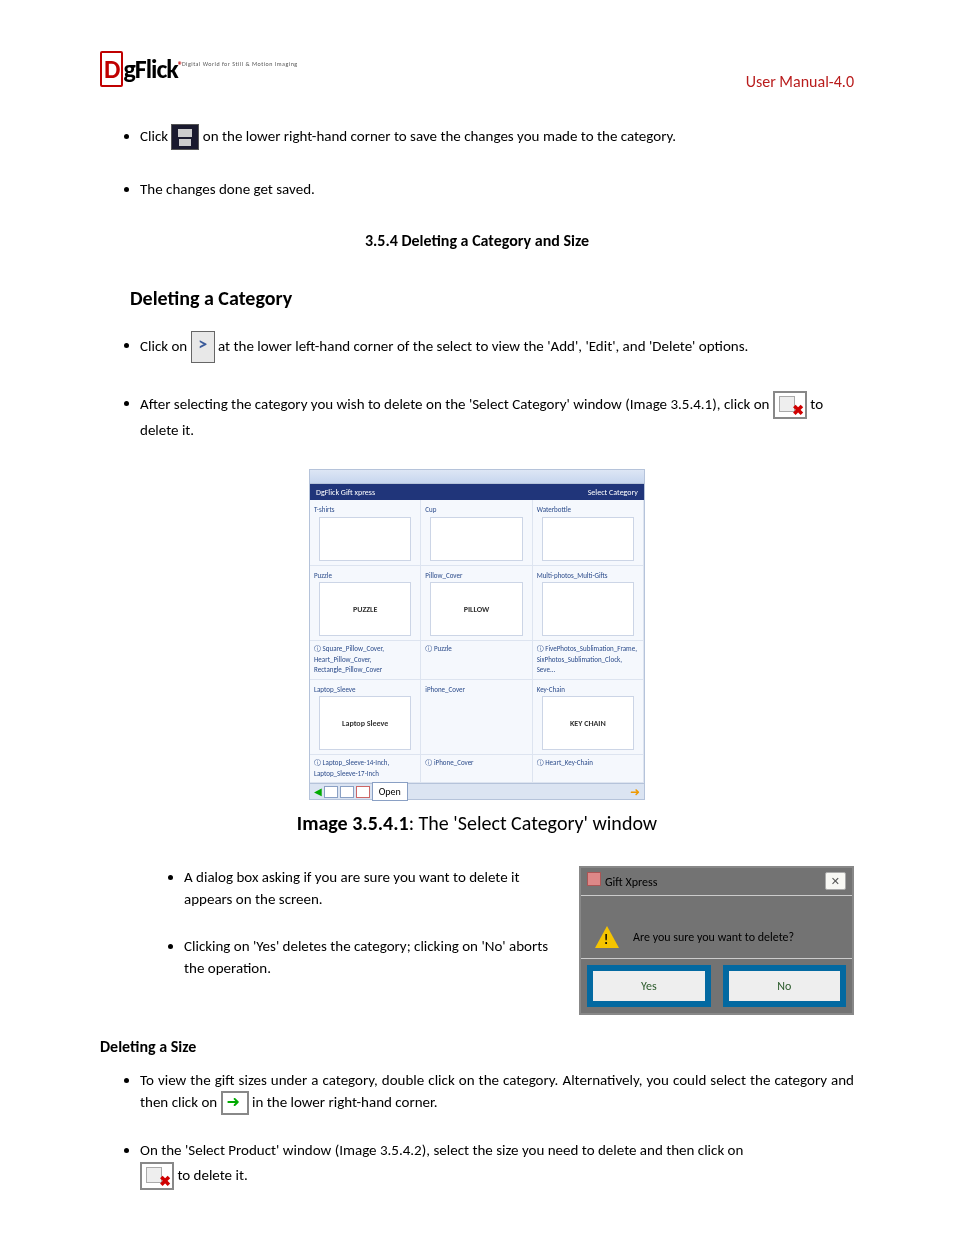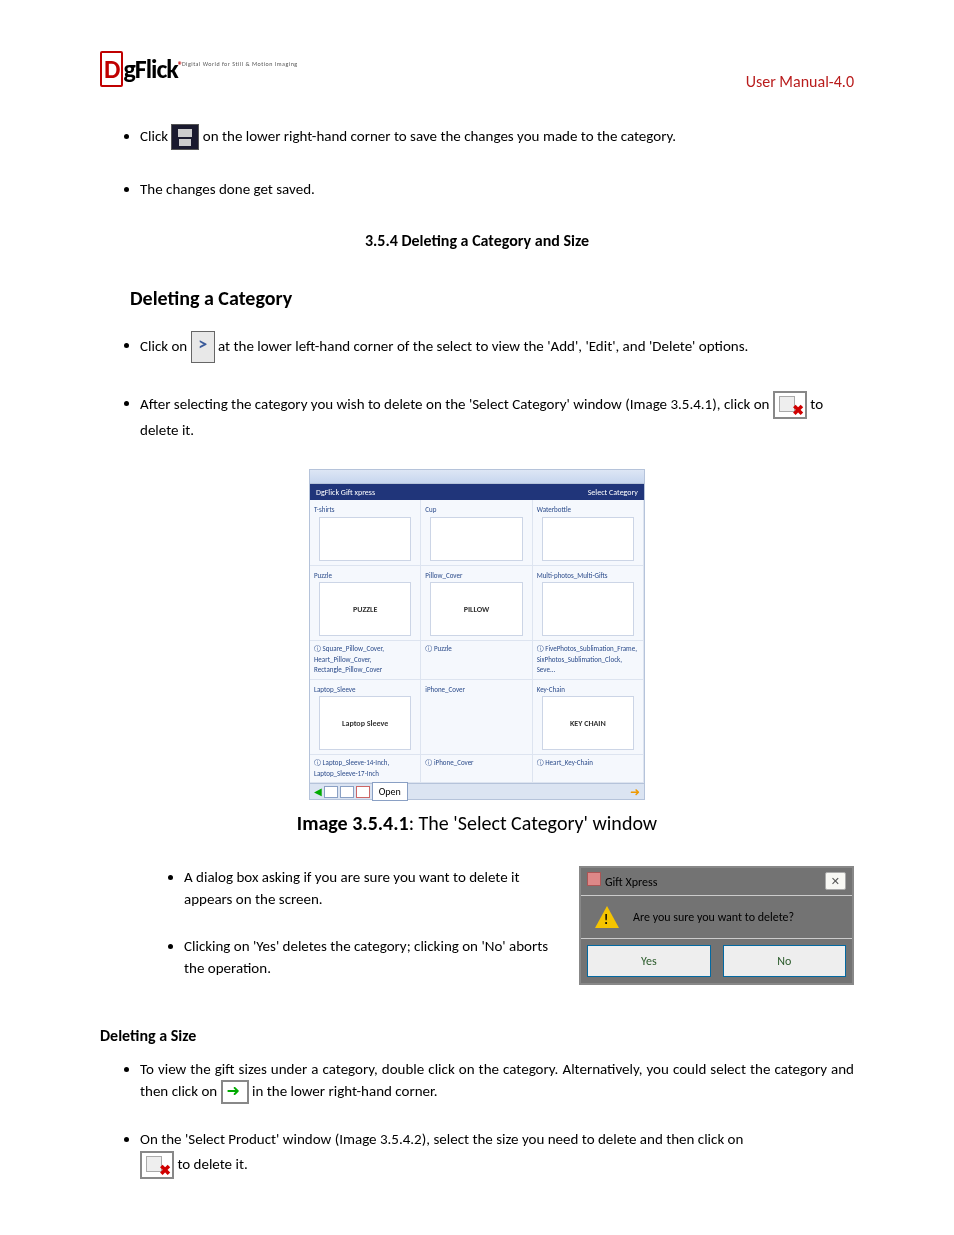--- a/index.html
+++ b/index.html
@@ -59,25 +59,25 @@
   .fig-footer .fbtn{ width:14px; height:12px; border:1px solid #8aa0c4; background:#fff;}
   .caption { text-align:center; font-size:20px; margin-bottom:28px;}
   .caption b{font-weight:bold;}
   .two-col { display:flex; gap:30px; align-items:flex-start; margin-bottom:10px;}
   .two-col .left { flex:1; }
   .two-col .left ul { list-style:disc; padding-left:40px;}
   .two-col .left li { margin-bottom:24px;margin-left:44px;}
   .dialog-box { width:275px; border:2px solid #888; background:#737373; font-size:12px;}
   .dialog-title { display:flex; justify-content:space-between; align-items:center; padding:4px 6px; border-bottom:1px solid #ccc;}
   .dlg-icon { width:14px; height:14px; background:#d88; border:1px solid #a55; margin-right:4px; display:inline-block;}
-  .dialog-body { display:flex; align-items:center; gap:14px; padding:10px 14px;}
+  .dialog-body { display:flex; align-items:center; gap:14px; padding:10px 14px;margin-top:20px;}
   .warn-tri { width:0; height:0; border-left:12px solid transparent; border-right:12px solid transparent; border-bottom:22px solid #f5c400; position:relative;}
   .warn-tri::after{content:"!"; position:absolute; left:-3px; top:4px; font-weight:bold; color:#000; font-size:13px;}
   .dialog-btns { display:flex; border-top:1px solid #ccc;}
-  .dialog-btns div { flex:1; text-align:center; padding:6px 0; border:1px solid #0369a1; margin:6px; background:#eee; font-size:12px; color:#2a5a2a;}
+  .dialog-btns div { flex:1; text-align:center; padding:6px 0; border:6px solid #0369a1; margin:6px; background:#eee; font-size:12px; color:#2a5a2a;}
   .x-btn { font-family: Arial; color:#555; border:1px solid #aaa; padding:0 5px; font-size:11px; border-radius:2px; background:#f8f8f4;}
   ul.just-list { list-style:disc; padding-left:40px;}
   ul.just-list > li { margin-bottom:24px; text-align:justify;}
 </style>
 </head>
 <body>
 
 <div class="header-row">
   <div class="logo-block">
     <span class="logo-text"><span class="d">D</span><span class="g">g</span><span class="flick">Flick</span><sup style="font-size:10px;">®</sup></span>

